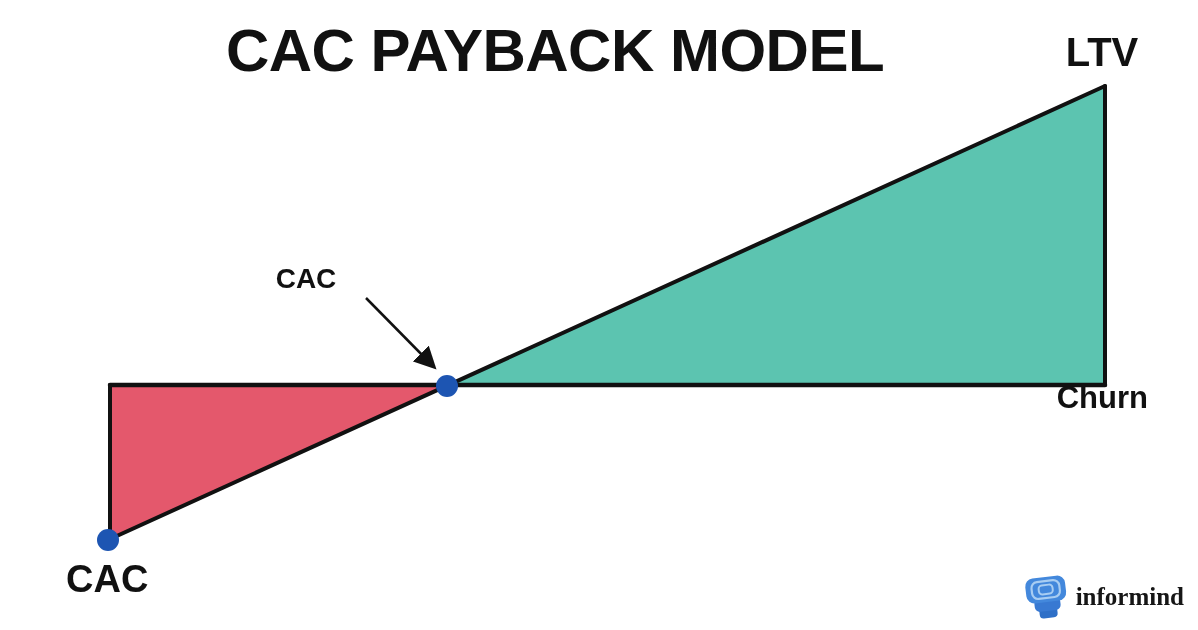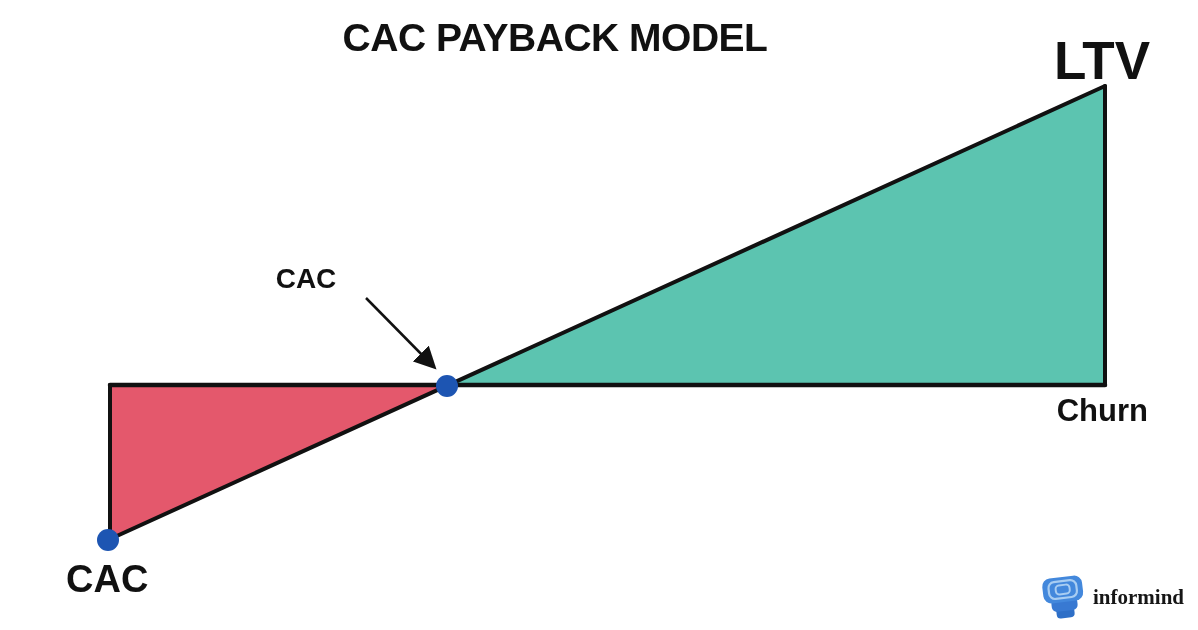--- a/index.html
+++ b/index.html
@@ -19,33 +19,33 @@
     .label {
       position: absolute;
       color: #111111;
       font-weight: 700;
       white-space: nowrap;
     }
     .title {
       left: 555px;
       top: 16px;
       transform: translateX(-50%);
-      font-size: 39px;
+      font-size: 60px;
       font-weight: 800;
       letter-spacing: -0.5px;
     }
     .ltv-label {
       left: 1102px;
       top: 30px;
       transform: translateX(-50%);
-      font-size: 53px;
+      font-size: 40px;
     }
     .churn-label {
       left: 1148px;
-      top: 393px;
+      top: 380px;
       transform: translateX(-100%);
       font-size: 31px;
     }
     .cac-label {
       left: 66px;
       top: 558px;
       font-size: 38px;
     }
     .payback-annotation {
       position: absolute;
@@ -67,21 +67,21 @@
       gap: 8px;
     }
     .logo-icon {
       width: 44px;
       height: 50px;
       flex: 0 0 auto;
     }
     .logo-text {
       font-family: "Liberation Serif", serif;
       font-weight: 700;
-      font-size: 21px;
+      font-size: 25px;
       color: #161616;
     }
   </style>
 </head>
 <body>
 
 <div class="canvas">
 
   <svg class="shapes-layer" viewBox="0 0 1198 630" aria-hidden="true">
     <defs>

